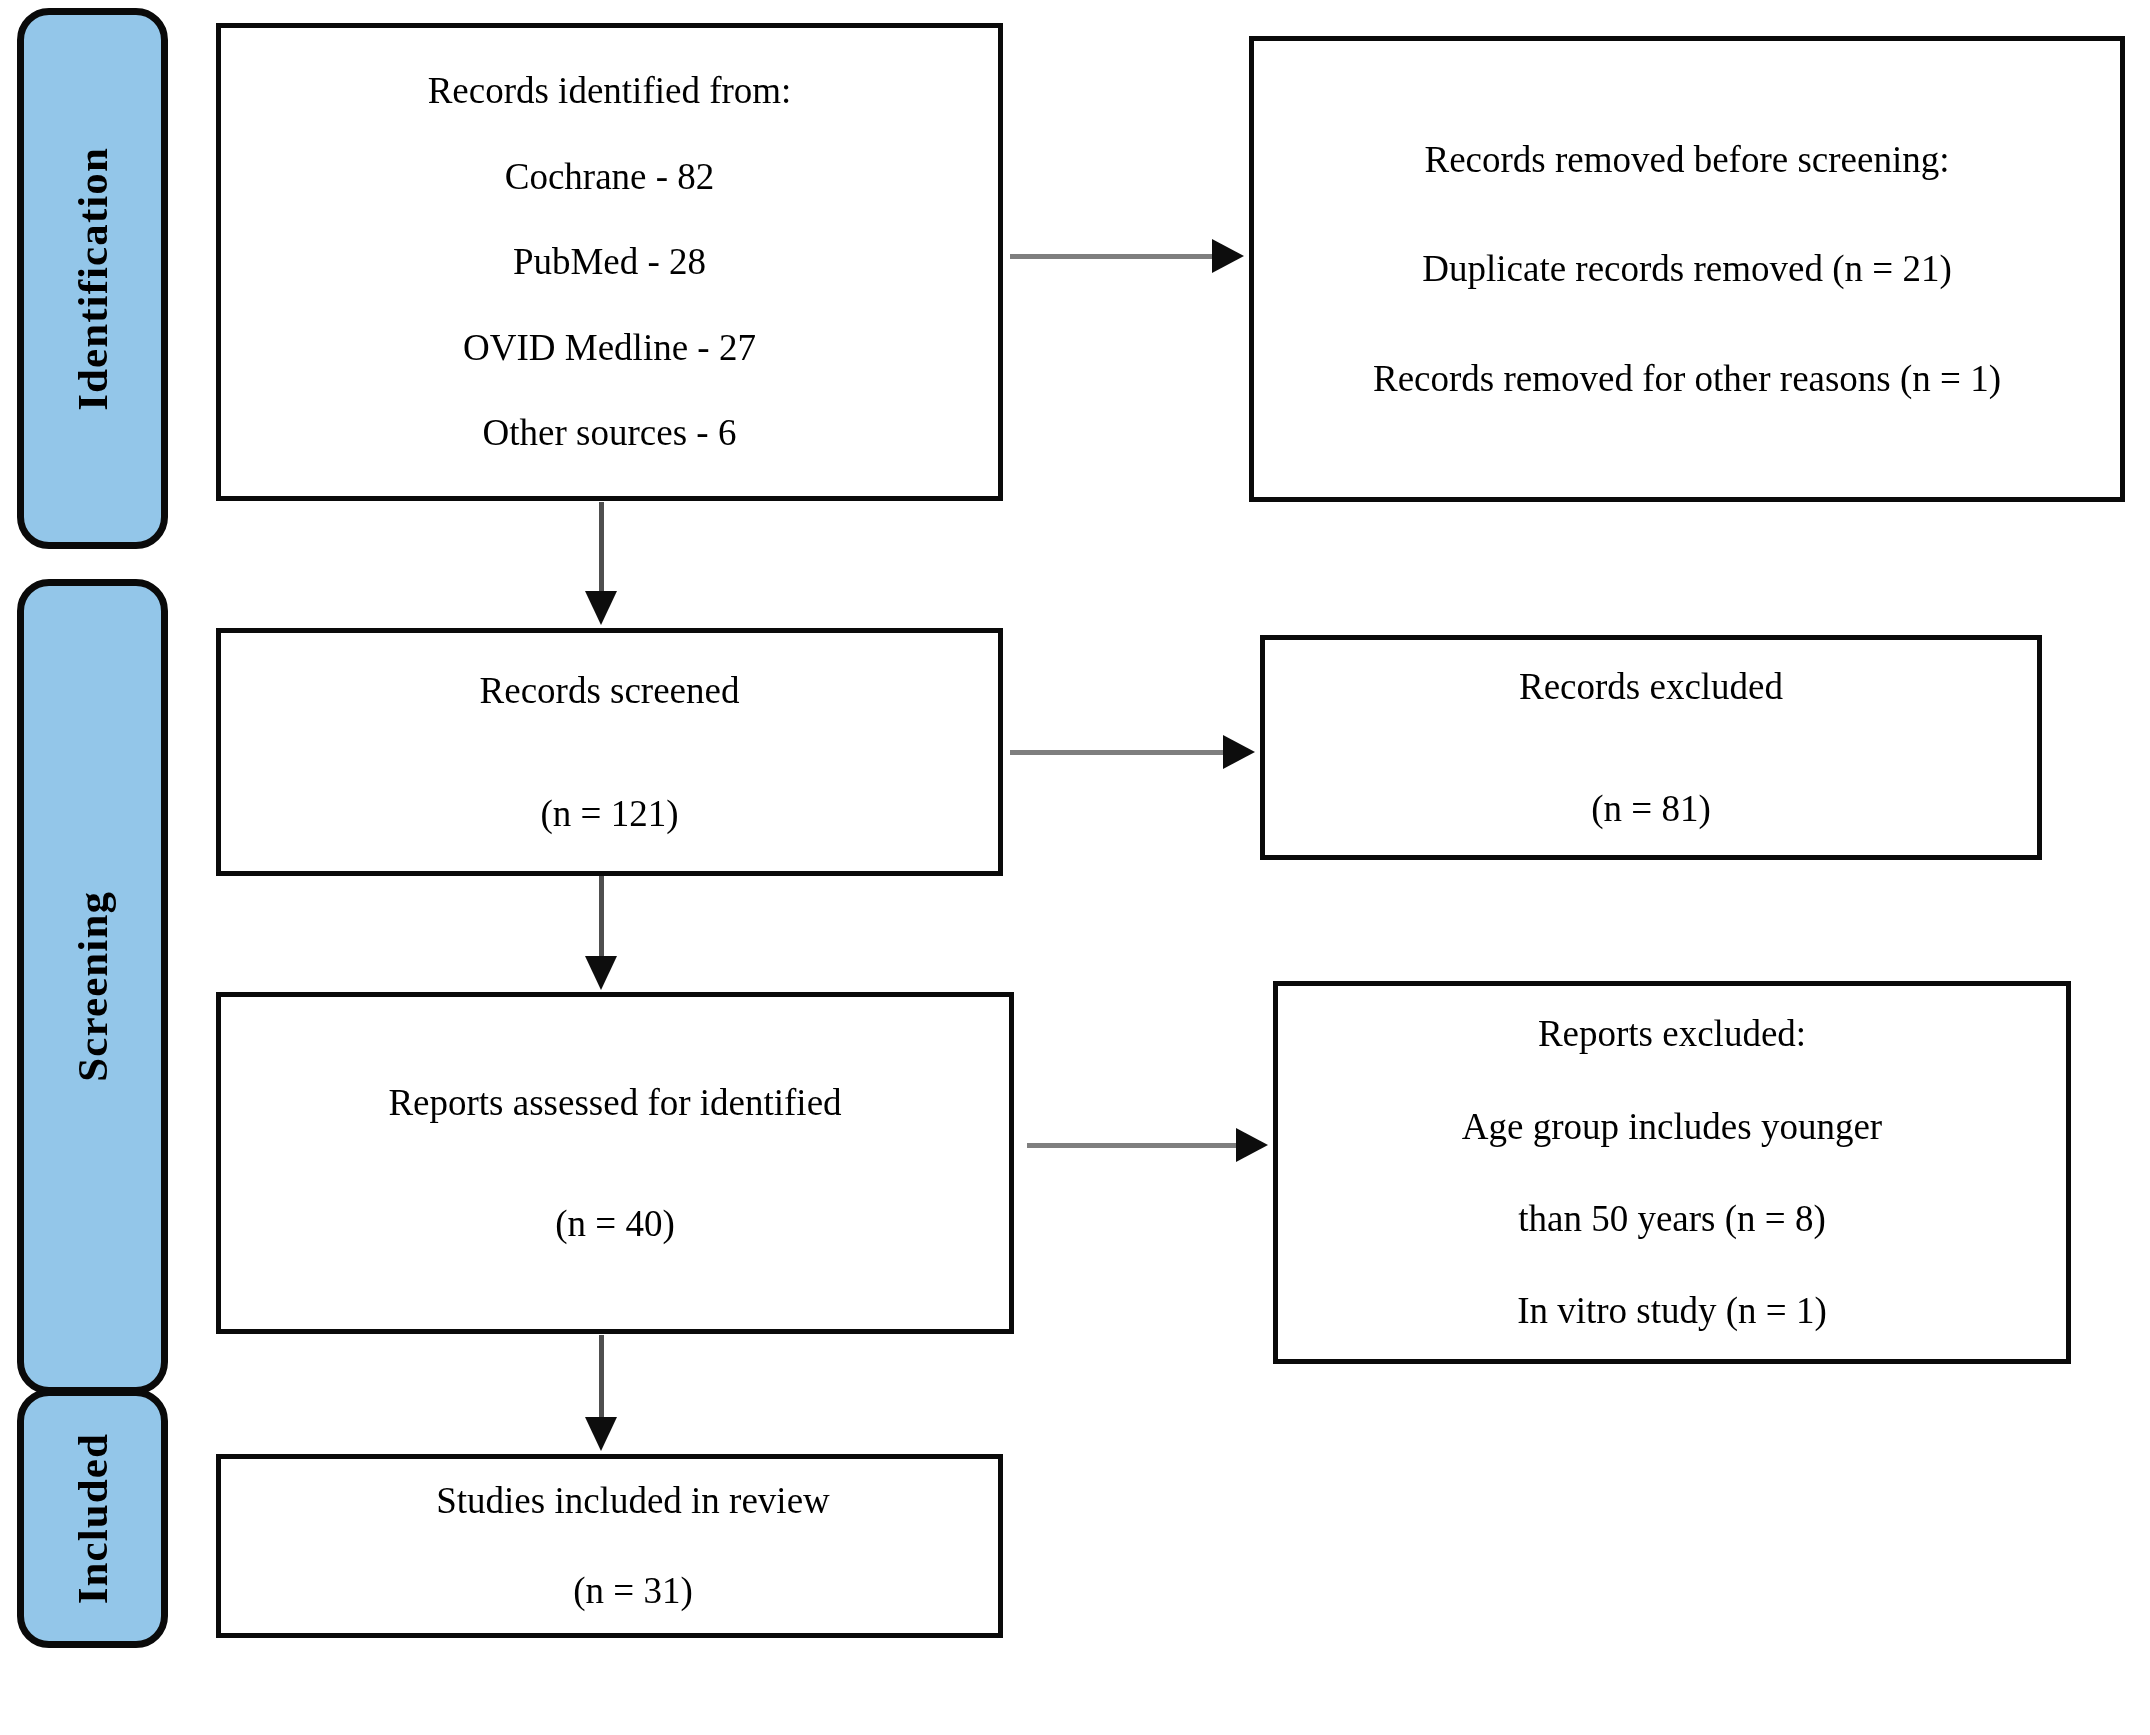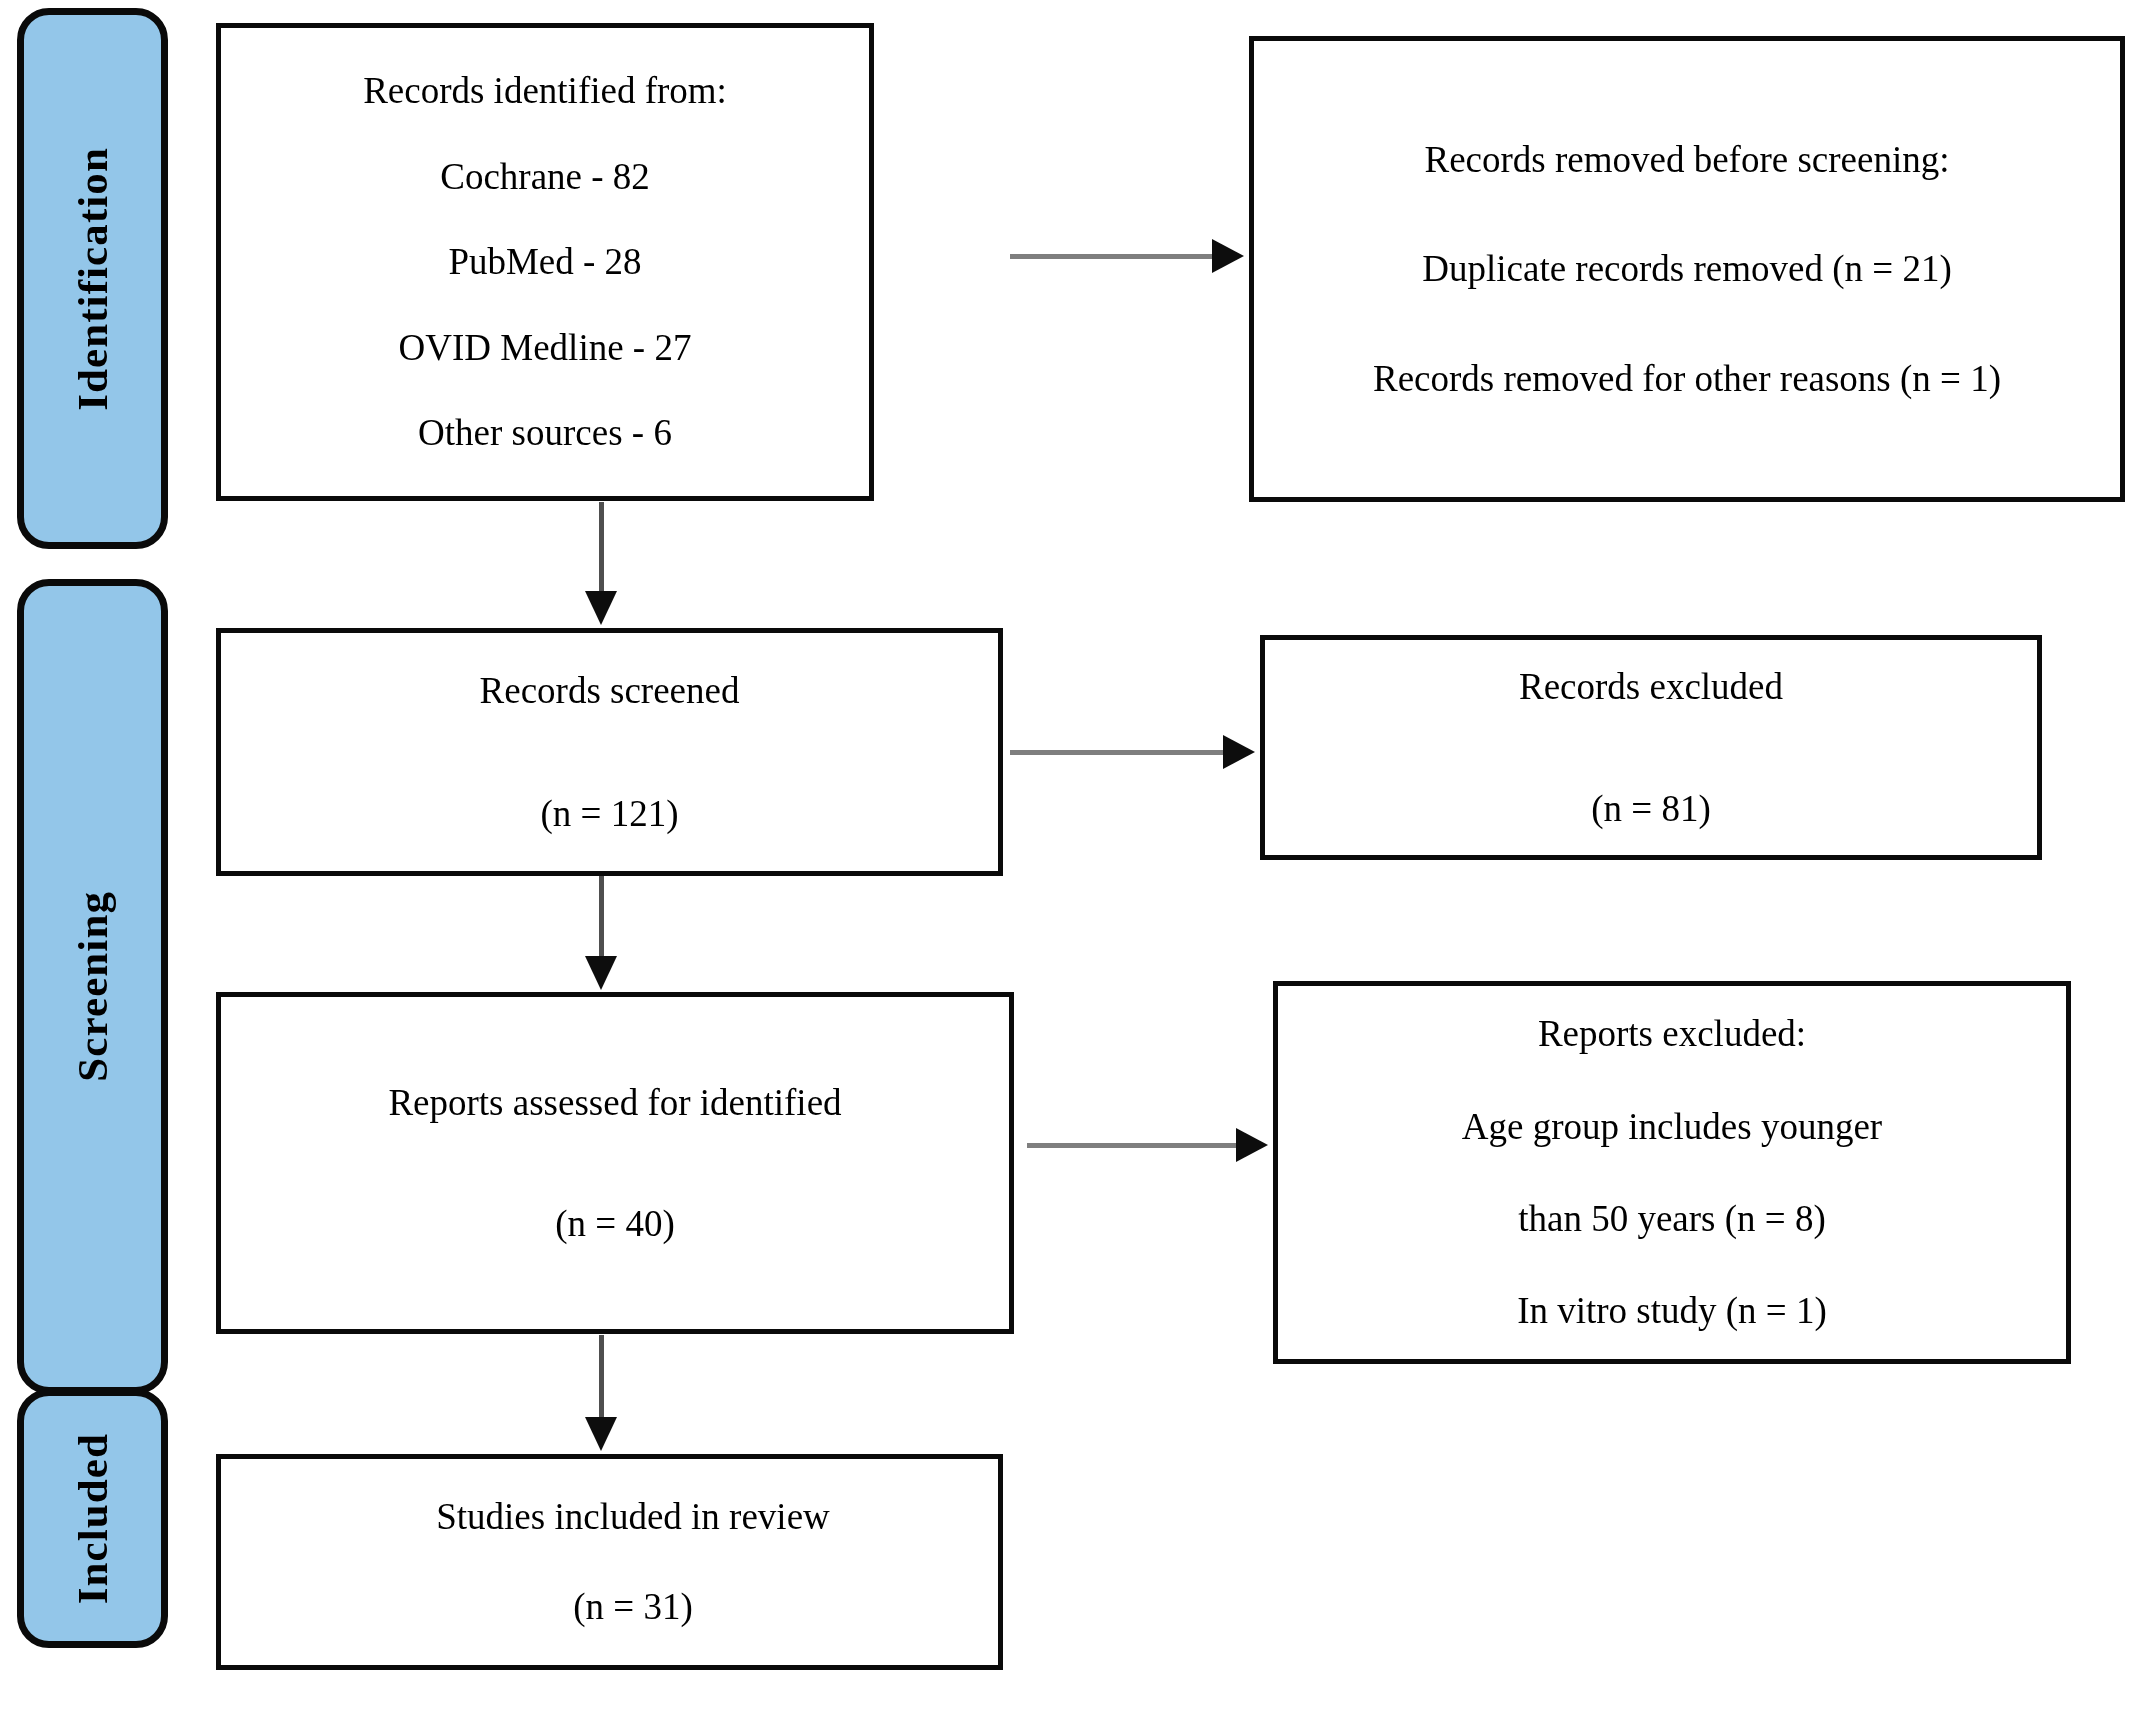--- a/index.html
+++ b/index.html
@@ -56,27 +56,27 @@
     flex-direction:column;
     justify-content:center;
     align-items:center;
     text-align:center;
   }
   .box p{
     font-size:37px;
     line-height:1.12;
     white-space:nowrap;
   }
-  #box-identified      {left:216px; top:23px;   width:658px; height:478px;}
+  #box-identified      {left:216px; top:23px;   width:787px; height:478px;}
   #box-removed         {left:1249px;top:36px;   width:876px; height:466px;text-align:right;}
   #box-screened        {left:216px; top:628px; width:787px; height:248px;gap:23px;}
   #box-records-excluded{left:1260px;top:635px; width:782px; height:225px;}
   #box-assessed        {left:216px; top:992px; width:798px; height:342px;}
   #box-reports-excluded{left:1273px;top:981px; width:798px; height:383px;}
-  #box-included-review {left:216px; top:1454px; width:787px; height:216px;padding-left:47px;}
+  #box-included-review {left:216px; top:1454px; width:787px; height:184px;padding-left:47px;}
 
   #box-identified p      {margin:22px 0;}
   #box-removed p         {margin:34px 0;}
   #box-screened p        {margin:29px 0;}
   #box-records-excluded p{margin:40px 0;}
   #box-assessed p        {margin:40px 0;}
   #box-reports-excluded p{margin:25.5px 0;}
   #box-included-review p {margin:24.4px 0;}
 
   

